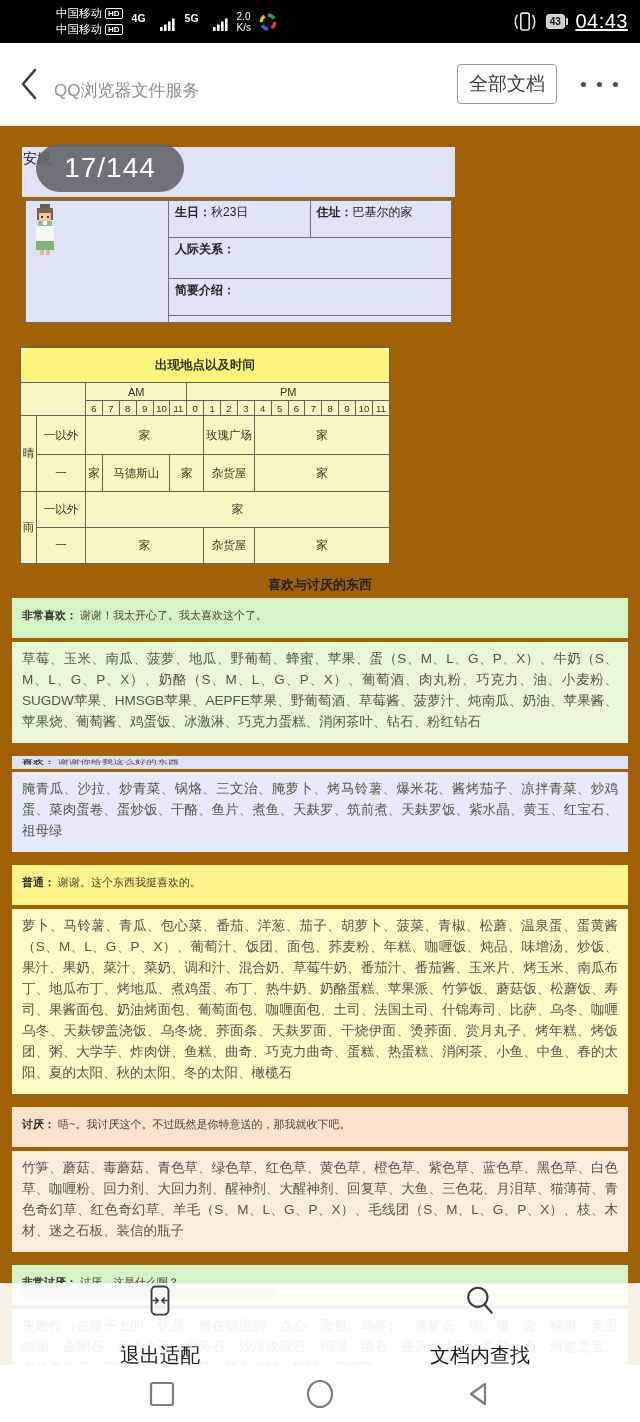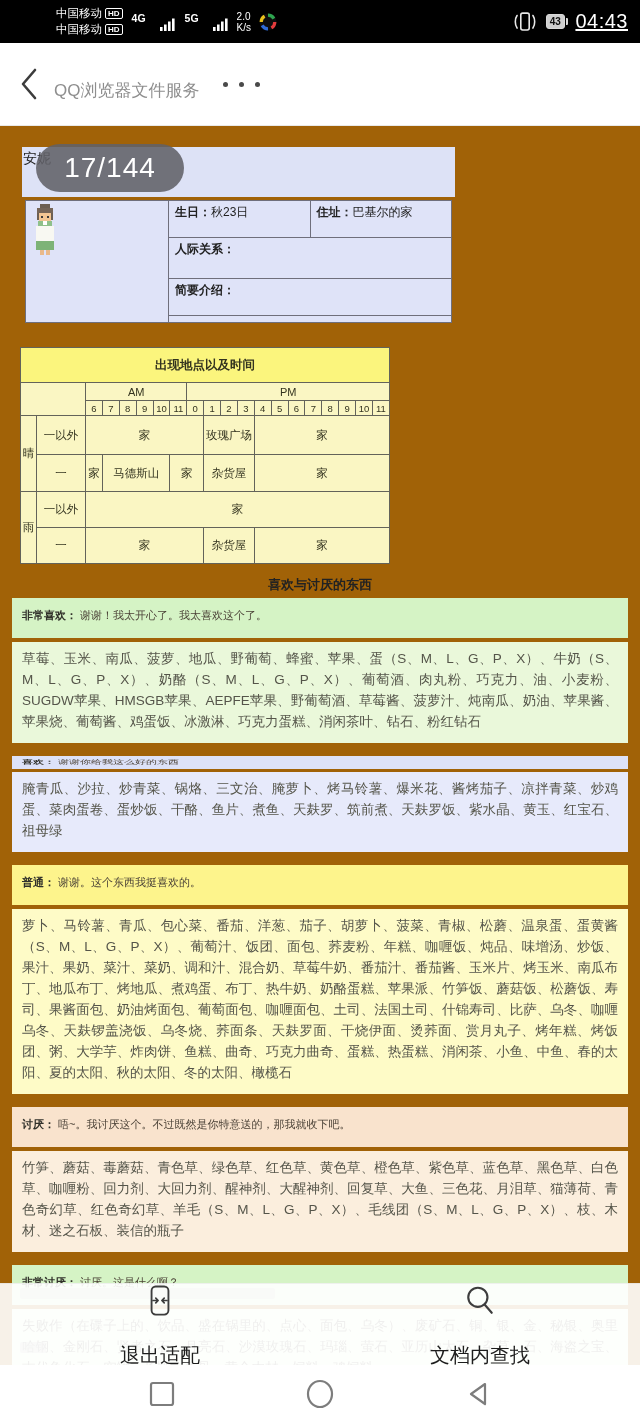--- a/index.html
+++ b/index.html
@@ -49,21 +49,21 @@
   td.portrait{width:130px;vertical-align:middle;padding-left:4px;}
   tr.ir1 td{height:30px;}
   tr.ir2 td{height:34px;}
   tr.ir3 td{height:30px;}
   tr.ir4 td{height:6px;padding:0;}
 
   table.sched{margin:24px 0 0 20px;width:370px;border-collapse:collapse;table-layout:fixed;
               background:#faf6c3;}
   table.sched td{border:1px solid #63635a;text-align:center;color:#33331f;padding:0;}
   td.st{background:#fbf57d;text-align:left;font-size:12.5px;font-weight:bold;height:34px;
-        padding-left:6px;vertical-align:middle;}
+        padding-left:6px;vertical-align:middle;border-radius:11px;}
   tr.ampm td{height:17px;font-size:11px;}
   tr.hrs td{height:14px;font-size:9.5px;}
   tr.srow td{font-size:11.5px;}
   tr.sr1 td{height:38px;} tr.sr2 td{height:36px;} tr.sr3 td{height:35px;} tr.sr4 td{height:35px;}
   col.cw{width:16px;} col.cc{width:49px;}
 
   .likes-title{margin:12px 0 4px;text-align:center;font-weight:bold;font-size:13px;color:#222;}
 
   .secs{margin:0 12px;}
   .sec{margin-bottom:13px;}
@@ -152,20 +152,21 @@
 
   <div class="hdr">
     <div class="back">
       <svg width="22" height="34" viewBox="0 0 22 34">
           <path d="M17 3 L5 17 L17 31" fill="none" stroke="#3c3c3c" stroke-width="2.6" stroke-linecap="round" stroke-linejoin="round"></path>
         </svg>
     </div>
     <div class="hmid">
       <div class="hsub">QQ浏览器文件服务</div>
     </div>
+    <div class="alldocs">全部文档</div>
     <div class="dots">
         <i></i>
         <i></i>
         <i></i>
       </div>
   </div>
 
   <div class="content">
 
     <div class="band">

